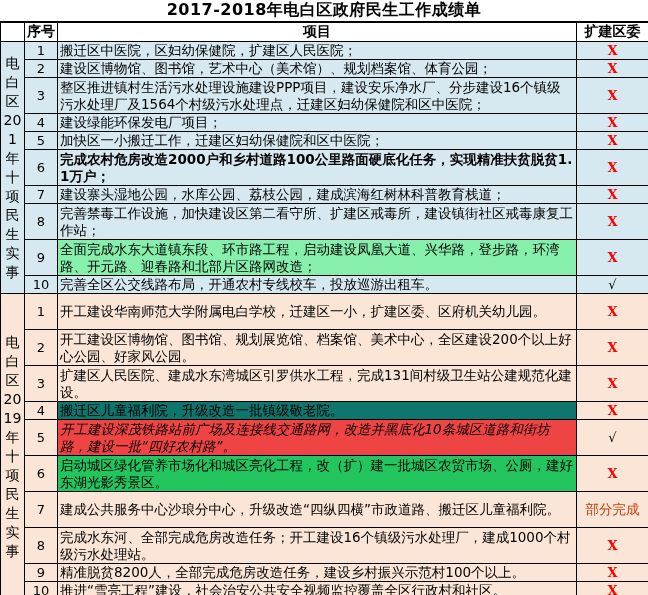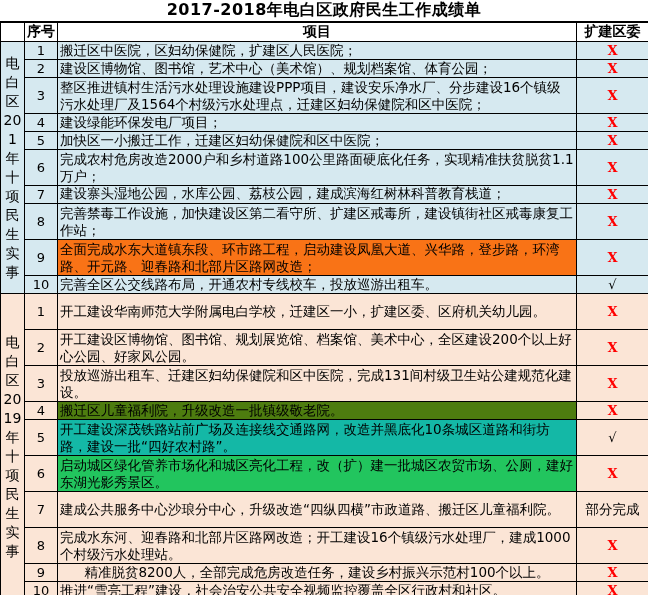--- a/index.html
+++ b/index.html
@@ -60,21 +60,21 @@
     font-size: 13.5px;
   }
   td.status { text-align: center; }
   .mark-fail {
     color: #ff0000;
     font-family: "DejaVu Serif", serif;
     font-weight: bold;
     font-size: 13px;
   }
   .mark-done { color: #000000; font-size: 13px; }
-  .mark-partial { color: #000000; font-size: 13.5px; }
+  .mark-partial { color: #c2410c; font-size: 13.5px; }
 </style>
 </head>
 <body>
 
 <div class="page">
   <div class="title">2017-2018年电白区政府民生工作成绩单</div>
   <table class="scorecard">
     <colgroup>
       <col class="c-label">
         <col class="c-no">
@@ -124,36 +124,36 @@
           <td class="project" style="background: rgb(214, 233, 240);">建设绿能环保发电厂项目；</td>
           <td class="status mark-fail" style="background: rgb(214, 233, 240);">X</td>
         </tr>
         <tr class="row-single">
           <td class="no" style="background: rgb(214, 233, 240);">5</td>
           <td class="project" style="background: rgb(214, 233, 240);">加快区一小搬迁工作，迁建区妇幼保健院和区中医院；</td>
           <td class="status mark-fail" style="background: rgb(214, 233, 240);">X</td>
         </tr>
         <tr class="row-double">
           <td class="no" style="background: rgb(214, 233, 240);">6</td>
-          <td class="project" style="background: rgb(214, 233, 240);">完成农村危房改造2000户和乡村道路100公里路面硬底化任务，实现精准扶贫脱贫1.1万户；</td>
+          <td class="project" style="background: rgb(214, 233, 240); font-weight: bold;">完成农村危房改造2000户和乡村道路100公里路面硬底化任务，实现精准扶贫脱贫1.1万户；</td>
           <td class="status mark-fail" style="background: rgb(214, 233, 240);">X</td>
         </tr>
         <tr class="row-single">
           <td class="no" style="background: rgb(214, 233, 240);">7</td>
-          <td class="project" style="background: rgb(214, 233, 240); font-family: Liberation Mono, monospace;">建设寨头湿地公园，水库公园、荔枝公园，建成滨海红树林科普教育栈道；</td>
+          <td class="project" style="background: rgb(214, 233, 240);">建设寨头湿地公园，水库公园、荔枝公园，建成滨海红树林科普教育栈道；</td>
           <td class="status mark-fail" style="background: rgb(214, 233, 240);">X</td>
         </tr>
         <tr class="row-double">
           <td class="no" style="background: rgb(214, 233, 240);">8</td>
           <td class="project" style="background: rgb(214, 233, 240);">完善禁毒工作设施，加快建设区第二看守所、扩建区戒毒所，建设镇街社区戒毒康复工作站；</td>
           <td class="status mark-fail" style="background: rgb(214, 233, 240);">X</td>
         </tr>
         <tr class="row-double">
           <td class="no" style="background: rgb(214, 233, 240);">9</td>
-          <td class="project" style="background: #f97316;">全面完成水东大道镇东段、环市路工程，启动建设凤凰大道、兴华路，登步路，环湾路、开元路、迎春路和北部片区路网改造；</td>
+          <td class="project" style="background: #86efac;">全面完成水东大道镇东段、环市路工程，启动建设凤凰大道、兴华路，登步路，环湾路、开元路、迎春路和北部片区路网改造；</td>
           <td class="status mark-fail" style="background: rgb(214, 233, 240);">X</td>
         </tr>
         <tr class="row-single">
           <td class="no" style="background: rgb(214, 233, 240);">10</td>
           <td class="project" style="background: rgb(214, 233, 240);">完善全区公交线路布局，开通农村专线校车，投放巡游出租车。</td>
           <td class="status mark-done" style="background: rgb(214, 233, 240);">√</td>
         </tr>
         <tr class="row-double">
           <td rowspan="10" class="label-cell" style="background: rgb(251, 229, 214);">
             <div>电</div>
@@ -173,51 +173,51 @@
           <td class="project" style="background: rgb(251, 229, 214);">开工建设华南师范大学附属电白学校，迁建区一小，扩建区委、区府机关幼儿园。</td>
           <td class="status mark-fail" style="background: rgb(251, 229, 214);">X</td>
         </tr>
         <tr class="row-double">
           <td class="no" style="background: rgb(251, 229, 214);">2</td>
           <td class="project" style="background: rgb(251, 229, 214);">开工建设区博物馆、图书馆、规划展览馆、档案馆、美术中心，全区建设200个以上好心公园、好家风公园。</td>
           <td class="status mark-fail" style="background: rgb(251, 229, 214);">X</td>
         </tr>
         <tr class="row-double">
           <td class="no" style="background: rgb(251, 229, 214);">3</td>
-          <td class="project" style="background: rgb(251, 229, 214);">投放巡游出租车、迁建区妇幼保健院和区中医院，完成131间村级卫生站公建规范化建设。</td>
+          <td class="project" style="background: rgb(251, 229, 214);">扩建区人民医院、建成水东湾城区引罗供水工程，完成131间村级卫生站公建规范化建设。</td>
           <td class="status mark-fail" style="background: rgb(251, 229, 214);">X</td>
         </tr>
         <tr class="row-single">
           <td class="no" style="background: rgb(251, 229, 214);">4</td>
-          <td class="project" style="background: #4d7c0f;">搬迁区儿童福利院，升级改造一批镇级敬老院。</td>
+          <td class="project" style="background: #0f766e;">搬迁区儿童福利院，升级改造一批镇级敬老院。</td>
           <td class="status mark-fail" style="background: rgb(251, 229, 214);">X</td>
         </tr>
         <tr class="row-double">
           <td class="no" style="background: rgb(251, 229, 214);">5</td>
-          <td class="project" style="background: #14b8a6;">开工建设深茂铁路站前广场及连接线交通路网，改造并黑底化10条城区道路和街坊路，建设一批“四好农村路”。</td>
+          <td class="project" style="background: #ef4444; font-style: italic;">开工建设深茂铁路站前广场及连接线交通路网，改造并黑底化10条城区道路和街坊路，建设一批“四好农村路”。</td>
           <td class="status mark-done" style="background: rgb(251, 229, 214);">√</td>
         </tr>
         <tr class="row-double">
           <td class="no" style="background: rgb(251, 229, 214);">6</td>
           <td class="project" style="background: #22c55e;">启动城区绿化管养市场化和城区亮化工程，改（扩）建一批城区农贸市场、公厕，建好东湖光影秀景区。</td>
           <td class="status mark-fail" style="background: rgb(251, 229, 214);">X</td>
         </tr>
         <tr class="row-double">
           <td class="no" style="background: rgb(251, 229, 214);">7</td>
           <td class="project" style="background: rgb(251, 229, 214);">建成公共服务中心沙琅分中心，升级改造“四纵四横”市政道路、搬迁区儿童福利院。</td>
           <td class="status mark-partial" style="background: rgb(251, 229, 214);">部分完成</td>
         </tr>
         <tr class="row-double">
           <td class="no" style="background: rgb(251, 229, 214);">8</td>
-          <td class="project" style="background: rgb(251, 229, 214);">完成水东河、迎春路和北部片区路网改造；开工建设16个镇级污水处理厂，建成1000个村级污水处理站。</td>
+          <td class="project" style="background: rgb(251, 229, 214);">完成水东河、全部完成危房改造任务；开工建设16个镇级污水处理厂，建成1000个村级污水处理站。</td>
           <td class="status mark-fail" style="background: rgb(251, 229, 214);">X</td>
         </tr>
         <tr class="row-single">
           <td class="no" style="background: rgb(251, 229, 214);">9</td>
-          <td class="project" style="background: rgb(251, 229, 214); text-align: center;">精准脱贫8200人，全部完成危房改造任务，建设乡村振兴示范村100个以上。</td>
+          <td class="project" style="background: rgb(251, 229, 214);">精准脱贫8200人，全部完成危房改造任务，建设乡村振兴示范村100个以上。</td>
           <td class="status mark-fail" style="background: rgb(251, 229, 214);">X</td>
         </tr>
         <tr class="row-single">
           <td class="no" style="background: rgb(251, 229, 214);">10</td>
           <td class="project" style="background: rgb(251, 229, 214);">推进“雪亮工程”建设，社会治安公共安全视频监控覆盖全区行政村和社区。</td>
           <td class="status mark-fail" style="background: rgb(251, 229, 214);">X</td>
         </tr>
       </tbody>
   </table>
 </div>

